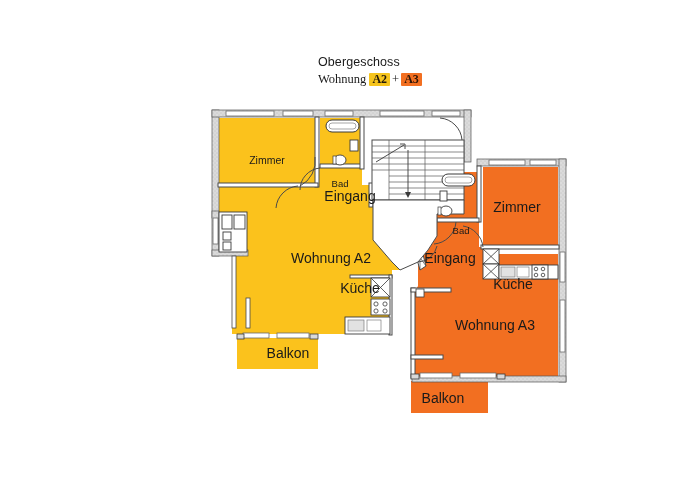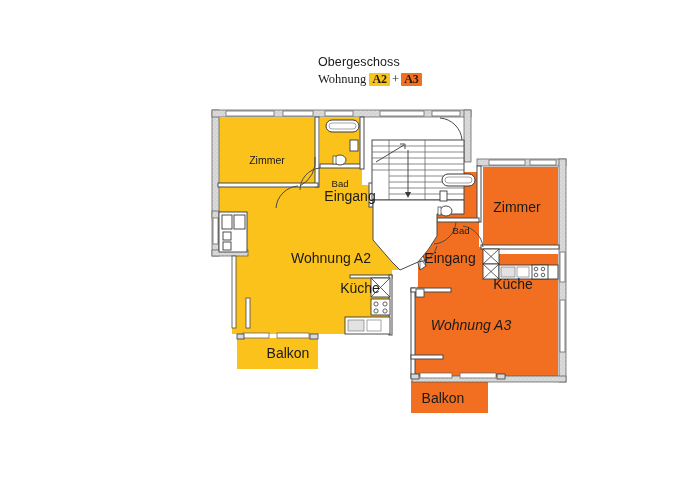--- a/index.html
+++ b/index.html
@@ -312,16 +312,16 @@
   <div class="rlabel lbl-sm" style="left:340px;  top:146px;">Bad</div>
   <div class="rlabel lbl-md" style="left:350px;  top:196px;">Eingang</div>
   <div class="rlabel lbl-md" style="left:331px;  top:258px;text-align:right;">Wohnung A2</div>
   <div class="rlabel lbl-md" style="left:360px;  top:288px;">Küche</div>
   <div class="rlabel lbl-md" style="left:288px;  top:353px;">Balkon</div>
 
   <div class="rlabel lbl-sm" style="left:461px;  top:193px;">Bad</div>
   <div class="rlabel lbl-md" style="left:517px;  top:207px;">Zimmer</div>
   <div class="rlabel lbl-md" style="left:450px;  top:258px;">Eingang</div>
   <div class="rlabel lbl-md" style="left:513px;  top:284px;">Küche</div>
-  <div class="rlabel lbl-md" style="left:471px;  top:325px;font-style:italic;">Wohnung A3</div>
+  <div class="rlabel lbl-md" style="left:495px;  top:325px;">Wohnung A3</div>
   <div class="rlabel lbl-md" style="left:443px;  top:398px;">Balkon</div>
 
 </div>
 
 </body></html>

